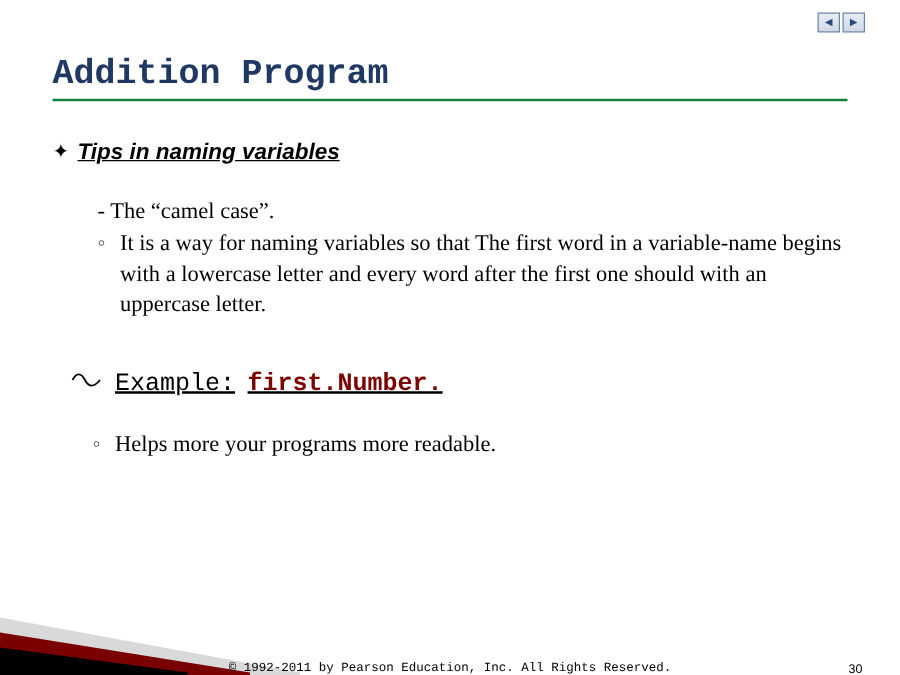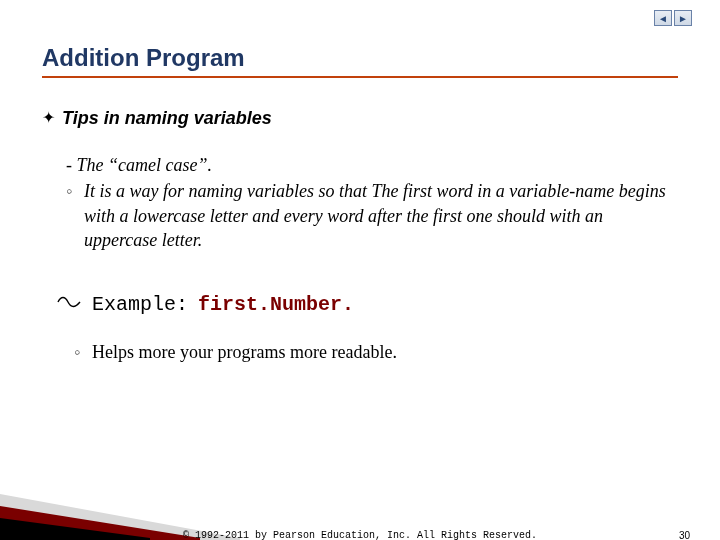--- a/index.html
+++ b/index.html
@@ -1,29 +1,29 @@
 <!DOCTYPE html>
 <html><head>
 <meta charset="utf-8">
 <style>
   * { margin: 0; padding: 0; box-sizing: border-box; }
   body { width: 720px; height: 540px; background: #fff; font-family: Georgia, 'Times New Roman', serif; color: #000; position: relative; overflow: hidden; }
   .nav { position: absolute; top: 10px; right: 28px; display: flex; gap: 2px; }
   .nav-btn { width: 18px; height: 16px; border: 1px solid #6a82a8; background: linear-gradient(#e8edf4,#cfd9e6); display: flex; align-items: center; justify-content: center; font-size: 10px; color: #2a4a7a; cursor: pointer; }
   .slide { padding: 44px 42px 0 42px; }
-  .title { font-size: 24px; font-weight: bold; color: #203864; font-family: Liberation Sans, sans-serif; border-bottom: 2px solid #c2410c; padding-bottom: 4px; margin-bottom: 30px; }
+  .title { font-size: 28px; font-weight: bold; color: #203864; font-family: Liberation Mono, monospace; border-bottom: 2px solid #15803d; padding-bottom: 4px; margin-bottom: 30px; }
   .subhead-row { display: flex; align-items: flex-start; margin-bottom: 24px; font-family: Arial, Helvetica, sans-serif; }
   .bullet-lead { width: 20px; font-size: 16px; color: #000; }
-  .subhead { font-style: italic; font-weight: bold; font-size: 18px; }
-  .body-block { margin-left: 24px; font-size: 18px; line-height: 1.35; font-style: italic; }
+  .subhead { font-style: italic; font-weight: bold; font-size: 18px; text-decoration: underline; }
+  .body-block { margin-left: 36px; font-size: 18px; line-height: 1.35; }
   .item-head { margin-bottom: 2px; }
   .sub-item { display: flex; margin-bottom: 20px; }
   .sub-bullet { width: 18px; color: #555; font-size: 18px; }
   .sub-text { flex: 1; }
-  .example-row { margin-left: 14px; display: flex; align-items: baseline; gap: 10px; font-family: 'Courier New', Courier, monospace; font-size: 20px; margin-bottom: 26px; }
+  .example-row { margin-left: 14px; display: flex; align-items: baseline; gap: 10px; font-family: 'Courier New', Courier, monospace; font-size: 20px; margin-bottom: 26px; text-decoration: underline; }
   .flourish { width: 26px; height: 16px; display: inline-block; }
   .flourish svg { width: 100%; height: 100%; }
   .example-label { color: #000; }
   .example-value { font-weight: bold; color: #7a0000; margin-top: 21px; }
   .last-item { display: flex; margin-left: 32px; font-size: 18px; }
   .corner-accent { position: absolute; left: 0; bottom: 0; width: 240px; height: 46px; pointer-events: none; }
   .corner-accent svg { width: 100%; height: 100%; }
   .footer { position: absolute; bottom: 10px; width: 100%; font-family: Arial, Helvetica, sans-serif; font-size: 10px; color: #000; }
   .copyright { position: absolute; left: 50%; transform: translateX(-50%); font-family: Liberation Mono, monospace; }
   .page-num { position: absolute; right: 30px; }

